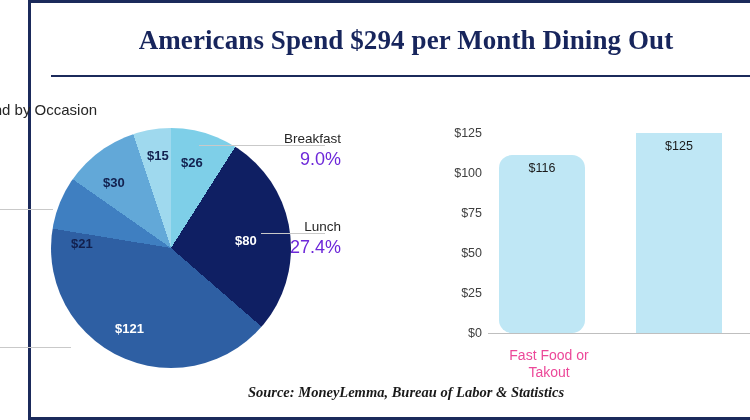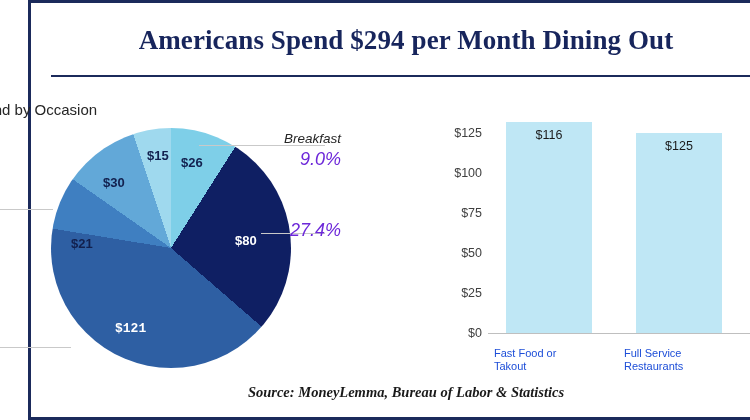--- a/index.html
+++ b/index.html
@@ -86,21 +86,20 @@
   }
   .pie-label.dark { color: #12204e; }
 
   .callout {
     position: absolute;
     font-size: 13.5px;
     color: #262626;
     text-align: right;
     white-space: nowrap;
     line-height: 1.25;
-    font-style: italic;
   }
   .callout .pct {
     color: #6d28d9;
     font-size: 18px;
   }
   .lead {
     position: absolute;
     height: 1px;
     background: #c9c9c9;
   }
@@ -141,23 +140,23 @@
     top: 6px;
     left: 0; right: 0;
     text-align: center;
     font-size: 12.5px;
     color: #1a1a1a;
     font-weight: normal;
   }
   .bar-cat {
     position: absolute;
     top: 214px;
-    font-size: 11px;
-    color: #1d4ed8;
-    text-align: left;
+    font-size: 14px;
+    color: #ec4899;
+    text-align: center;
     line-height: 1.2;
   }
 </style>
 </head>
 <body>
 
 <div class="frame">
 
   <div class="title">Americans Spend $294 per Month Dining Out</div>
   <div class="rule"></div>
@@ -169,33 +168,34 @@
     <div class="pie" style="background: conic-gradient(
             #7ecfe8 0deg 32.4deg,
             #0f1f63 32.4deg 131.0deg,
             #2e5fa3 131.0deg 279.3deg,
             #3f7fc1 279.3deg 305.0deg,
             #62a8d8 305.0deg 341.7deg,
             #9fd9ee 341.7deg 360deg);"></div>
 
     <div class="pie-label dark" style="left:190px; top:32px;">$26</div>
     <div class="pie-label" style="left:244px; top:110px;">$80</div>
-    <div class="pie-label" style="left:124px; top:198px;font-family:Liberation Mono, monospace;">$121</div>
+    <div class="pie-label" style="left:124px; top:198px;">$121</div>
     <div class="pie-label dark" style="left:80px; top:113px;">$21</div>
     <div class="pie-label dark" style="left:112px; top:52px;">$30</div>
     <div class="pie-label dark" style="left:156px; top:25px;">$15</div>
 
     <div class="lead" style="left:208px; top:22px; width:126px;"></div>
     <div class="callout" style="left:240px; top:8px; width:110px;">
       <div>Breakfast</div>
       <div class="pct">9.0%</div>
     </div>
 
     <div class="lead" style="left:270px; top:110px; width:64px;"></div>
     <div class="callout" style="left:240px; top:96px; width:110px;">
+      <div>Lunch</div>
       <div class="pct">27.4%</div>
     </div>
 
     <div class="lead" style="left:0px; top:86px; width:62px;"></div>
 
     <div class="lead" style="left:0px; top:224px; width:80px;"></div>
   </div>
 
   <div class="bar-wrap">
 
@@ -203,27 +203,26 @@
 
     <div class="bar-plot">
 
       <div class="ytick" style="top:0px;">$125</div>
       <div class="ytick" style="top:40px;">$100</div>
       <div class="ytick" style="top:80px;">$75</div>
       <div class="ytick" style="top:120px;">$50</div>
       <div class="ytick" style="top:160px;">$25</div>
       <div class="ytick" style="top:200px;">$0</div>
 
-      <div class="bar" style="left:18px; width:86px; height:211px;">
+      <div class="bar" style="left:11px; width:86px; height:178px;border-radius:13px;">
         <div class="bar-value">$116</div>
       </div>
       <div class="bar" style="left:148px; width:86px; height:200px;">
         <div class="bar-value">$125</div>
       </div>
       <div class="bar" style="left:278px; width:86px; height:84.8px;"></div>
 
       <div class="bar-cat" style="left:6px; width:110px;">Fast Food or<br>Takout</div>
-      <div class="bar-cat" style="left:136px; width:110px;">Full Service<br>Restaurants</div>
     </div>
   </div>
 
   <div class="source">Source: MoneyLemma, Bureau of Labor &amp; Statistics</div>
 </div>
 
 </body></html>

